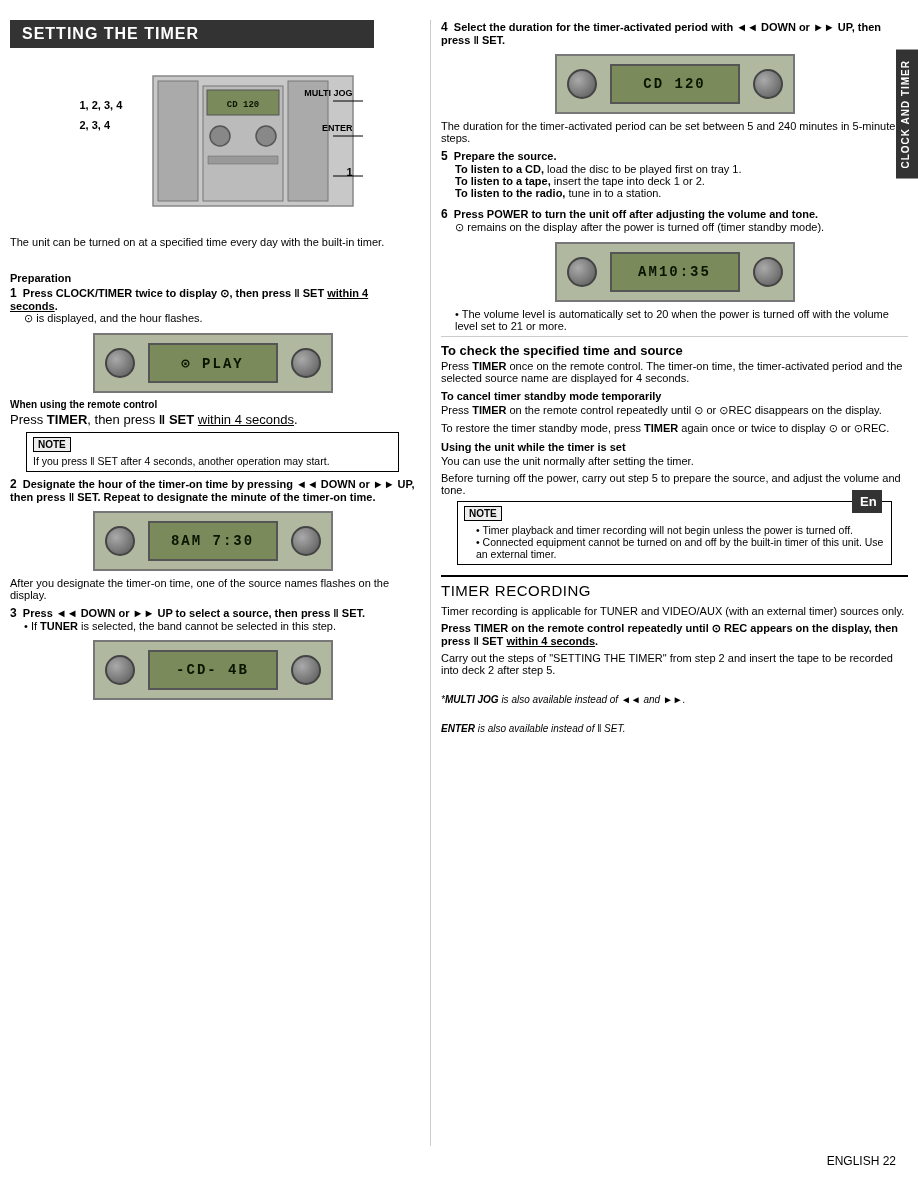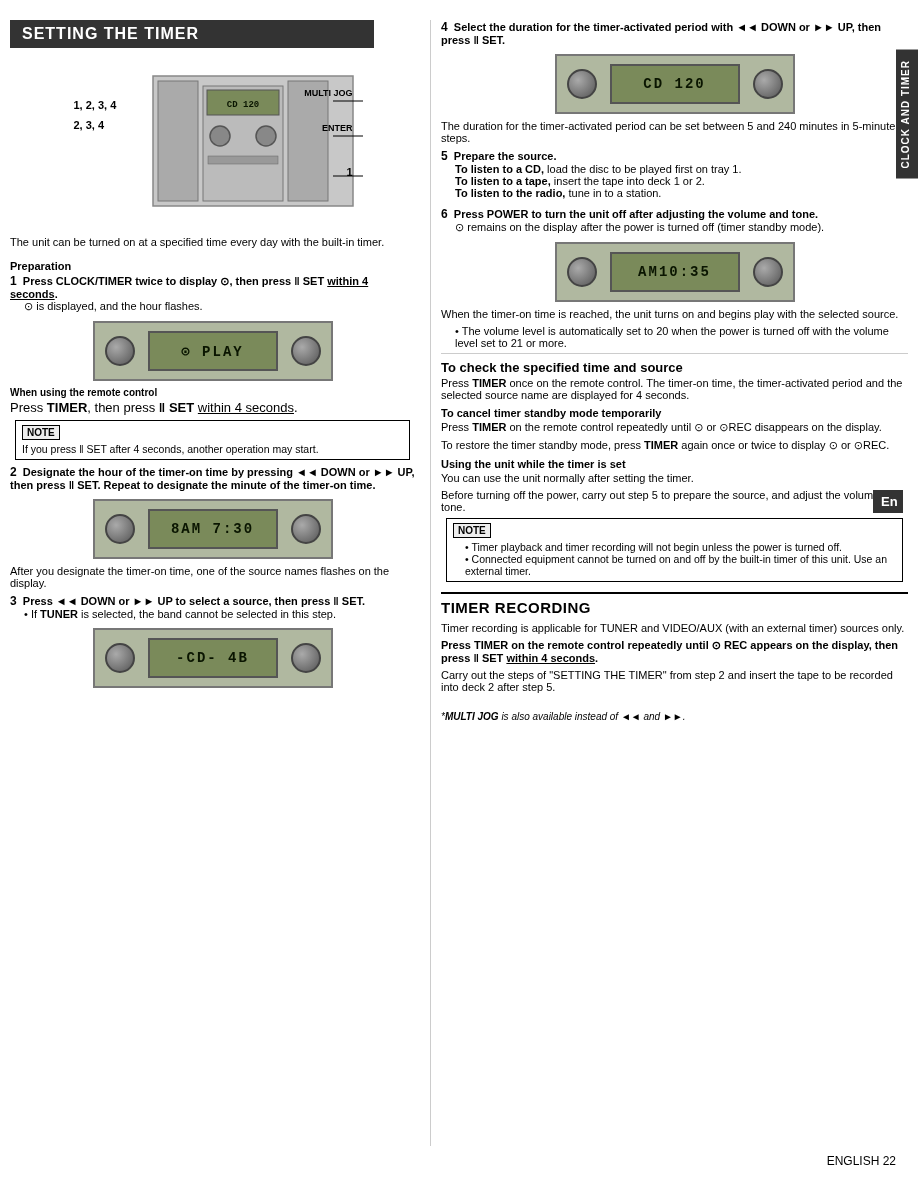--- a/index.html
+++ b/index.html
@@ -54,21 +54,21 @@
       margin: 8px 0;
     }
     .diagram-wrapper {
       position: relative;
       width: 280px;
       margin: 0 auto;
     }
     
     .prep-heading {
       font-weight: bold;
-      margin: 12px 0 2px 0;
+      margin: 24px 0 2px 0;
       font-size: 11px;
     }
     .prep-text {
       font-size: 11px;
       margin-bottom: 6px;
     }
     .step-block {
       margin-bottom: 8px;
     }
     .step-num {
@@ -113,39 +113,39 @@
       letter-spacing: 2px;
     }
     .sub-caption {
       font-size: 10px;
       font-weight: bold;
       margin: 4px 0 2px 0;
     }
     .note-box {
       border: 1px solid #000;
       padding: 4px 6px;
-      margin: 5px 5px;
+      margin: 5px 16px;
       font-size: 10.5px;
     }
     .note-label {
       font-weight: bold;
       font-size: 10px;
       border: 1px solid #000;
       display: inline-block;
       padding: 1px 4px;
       margin-bottom: 3px;
       background: #eee;
     }
     .section-divider {
       border-top: 2px solid #000;
       margin: 10px 0 5px 0;
     }
     .timer-recording-title {
       font-size: 15px;
-      font-weight: bold;
+      font-weight: normal;
       text-transform: uppercase;
       margin-bottom: 6px;
       letter-spacing: 0.5px;
     }
     
     .side-tab {
       position: absolute;
       right: 0;
       top: 50px;
       width: 22px;
@@ -155,21 +155,21 @@
       text-orientation: mixed;
       transform: rotate(180deg);
       font-size: 10px;
       font-weight: bold;
       letter-spacing: 1px;
       padding: 10px 4px;
       text-transform: uppercase;
     }
     .en-badge {
       position: absolute;
-      right: 15px;
+      right: 36px;
       top: 490px;
       background: #333;
       color: #fff;
       font-weight: bold;
       font-size: 13px;
       padding: 4px 8px;
       width: 30px;
       text-align: center;
     }
     .page-number {
@@ -200,21 +200,21 @@
 
     <div class="left-col">
 
       
       <div class="section-title-bar">SETTING THE TIMER</div>
 
       
       <div class="diagram-container">
         <div class="diagram-wrapper">
           
-          <div style="position:absolute; left:1px; top:30px; font-size:11px; font-weight:bold; line-height:1.8;">
+          <div style="position:absolute; left:7px; top:30px; font-size:11px; font-weight:bold; line-height:1.8;">
             <div>1, 2, 3, 4</div>
             <div>2, 3, 4</div>
           </div>
           
           <svg width="280" height="160" style="margin-left:40px;">
 
             <rect x="40" y="10" width="200" height="130" fill="#c8c8c8" stroke="#888" stroke-width="1.5"></rect>
 
             <rect x="45" y="15" width="40" height="120" fill="#aaa" stroke="#777" stroke-width="1"></rect>
             <rect x="175" y="15" width="40" height="120" fill="#aaa" stroke="#777" stroke-width="1"></rect>
@@ -353,21 +353,20 @@
       </div>
 
       <div class="lcd-outer">
         <div class="lcd-knob"></div>
         <div class="lcd-screen">
           <span>AM10:35</span>
         </div>
         <div class="lcd-knob"></div>
       </div>
 
-      <p class="intro-text">When the timer-on time is reached, the unit turns on and begins play with the selected source.</p>
       <div class="bullet indent">• <span>The volume level is automatically set to 20 when the power is turned off with the volume level set to 21 or more.</span></div>
 
       <hr class="thin">
 
       <div class="check-time-heading">To check the specified time and source</div>
       <p class="intro-text">Press <b>TIMER</b> once on the remote control. The timer-on time, the timer-activated period and the selected source name are displayed for 4 seconds.</p>
 
       <div class="sub-section-heading">To cancel timer standby mode temporarily</div>
       <p class="intro-text">Press <b>TIMER</b> on the remote control repeatedly until ⊙ or ⊙REC disappears on the display.</p>
       <p class="intro-text">To restore the timer standby mode, press <b>TIMER</b> again once or twice to display ⊙ or ⊙REC.</p>
@@ -389,20 +388,23 @@
       <p class="intro-text">Timer recording is applicable for TUNER and VIDEO/AUX (with an external timer) sources only.</p>
 
       <p class="intro-text">
         <b>Press TIMER on the remote control repeatedly until ⊙ REC appears on the display, then press ‖ SET <span class="underline">within 4 seconds</span>.</b>
       </p>
       <p class="intro-text">Carry out the steps of "SETTING THE TIMER" from step 2 and insert the tape to be recorded into deck 2 after step 5.</p>
 
       <div class="bottom-note">
         <i>*<b>MULTI JOG</b> is also available instead of ◄◄ and ►►.</i>
       </div>
+      <div class="bottom-note">
+        <i><b>ENTER</b> is also available instead of ‖ SET.</i>
+      </div>
 
     </div>
   </div>
 
   <div class="en-badge">En</div>
 
   <div class="page-number">ENGLISH 22</div>
 </div>
 
 </body></html>

